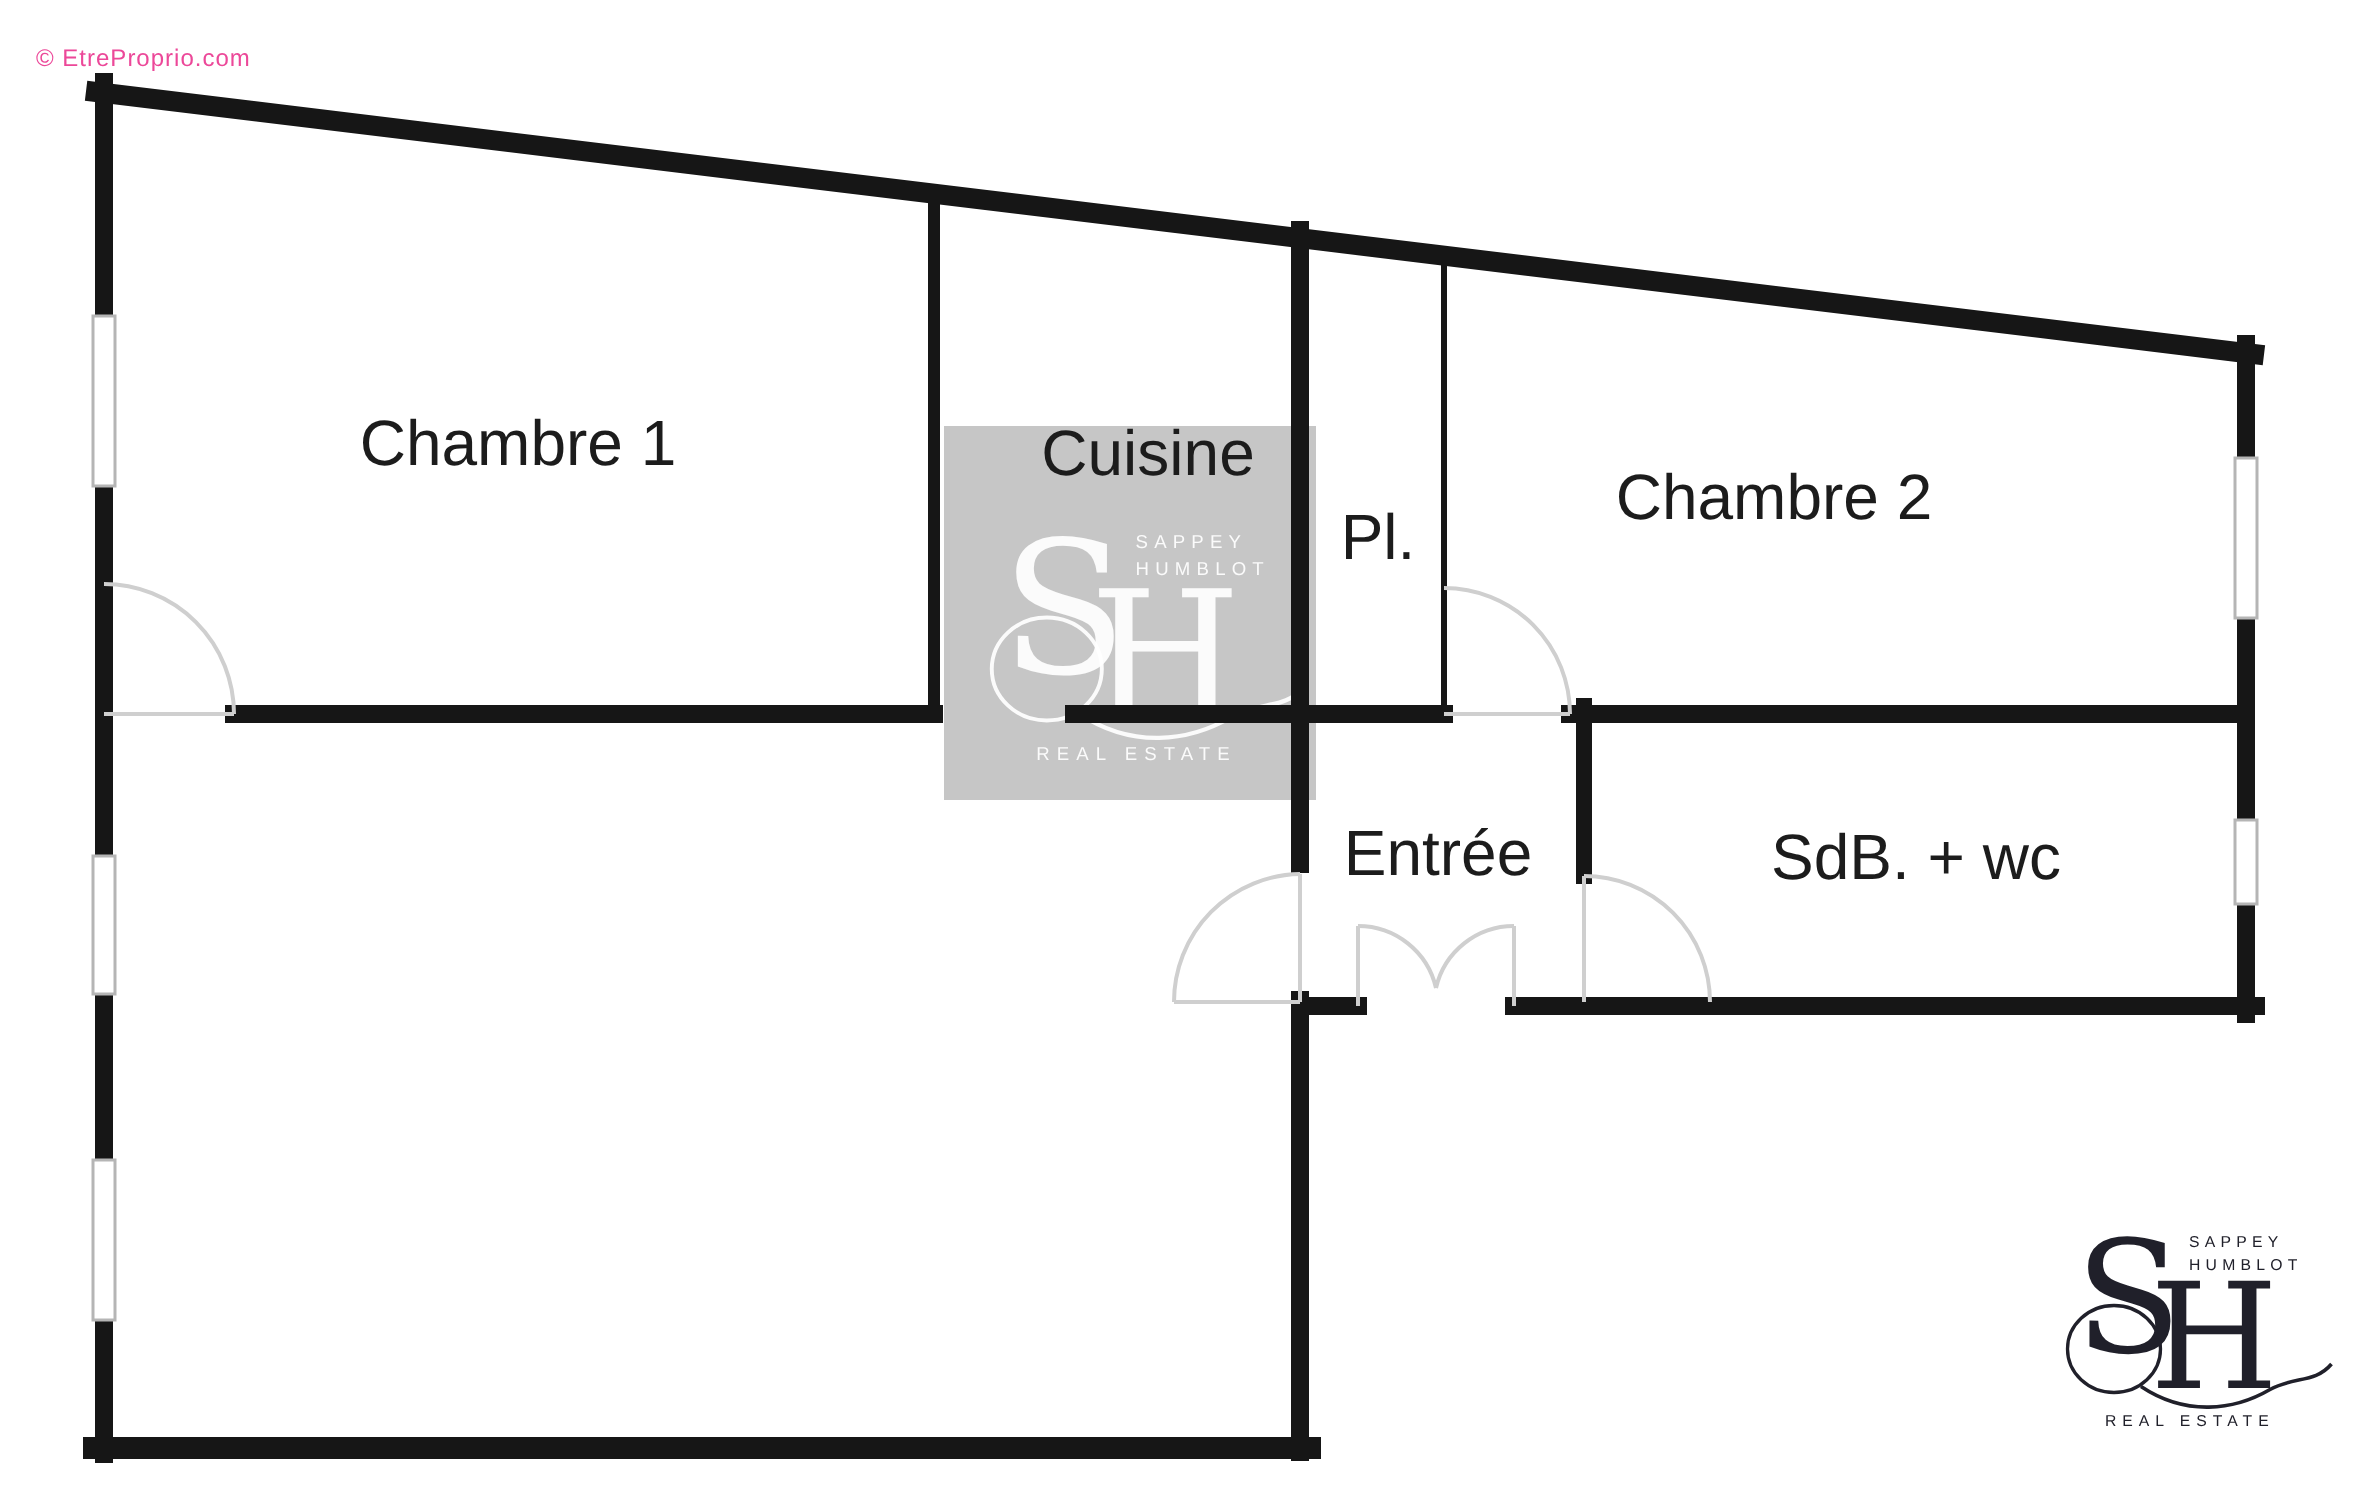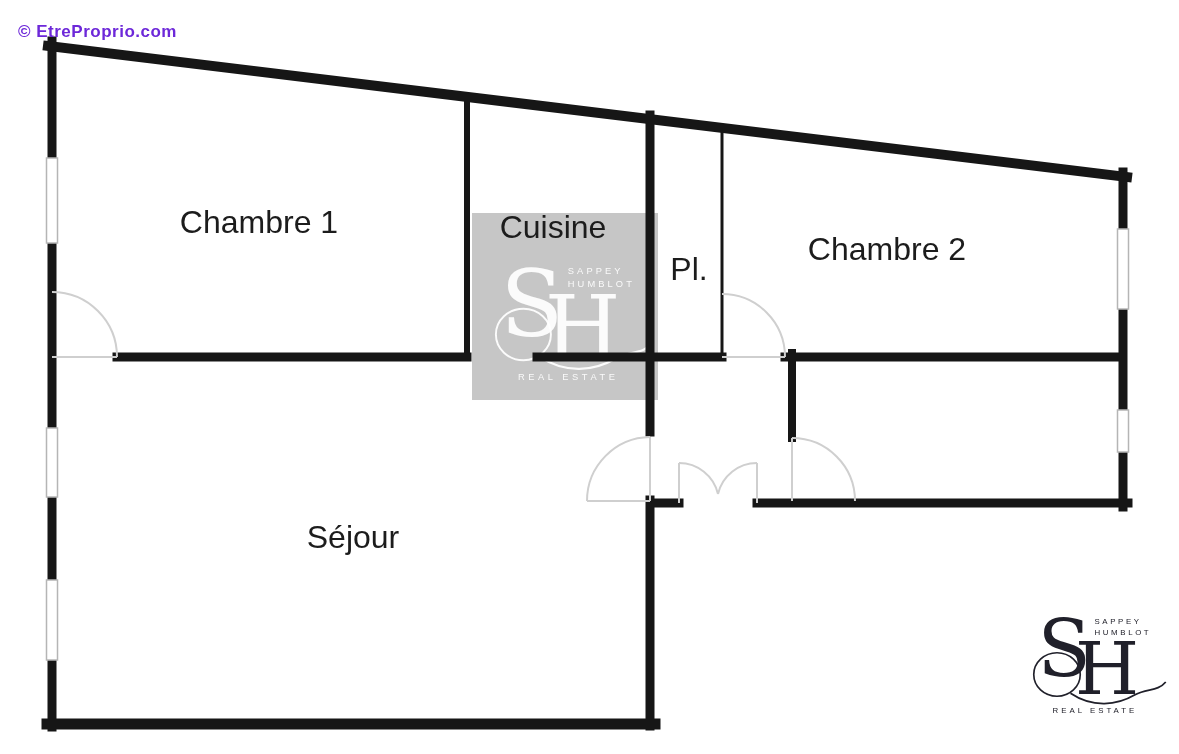--- a/index.html
+++ b/index.html
@@ -1,22 +1,22 @@
 <!DOCTYPE html>
 <html><head>
 <meta charset="utf-8">
 <style>
   html,body{margin:0;padding:0;background:#ffffff;}
   .stage{
     position:relative;width:1179px;height:754px;background:#ffffff;overflow:hidden;
     font-family:"Liberation Sans","DejaVu Sans",sans-serif;
   }
   .copyright{
-    position:absolute;left:18px;top:22px;font-size:17px;letter-spacing:.5px;
-    color:#6d28d9;font-weight:bold;user-select:none;z-index:5;
+    position:absolute;left:18px;top:22px;font-size:12px;letter-spacing:.5px;
+    color:#ec4899;font-weight:normal;user-select:none;z-index:5;
   }
   .wm-square{
     position:absolute;left:472px;top:213px;width:186px;height:187px;
     background:#c6c6c6;z-index:1;
   }
   .logo-white{position:absolute;left:477px;top:244px;width:178px;height:142px;color:rgba(255,255,255,.92);z-index:2;}
   .logo-dark{position:absolute;left:1018px;top:598px;width:150px;height:120px;color:#20202a;z-index:4;}
   .plan{position:absolute;left:0;top:0;z-index:3;}
   .room-label{
     position:absolute;transform:translate(-50%,-50%);white-space:nowrap;
@@ -99,22 +99,23 @@
         <path d="M757,463 A40 40 0 0 0 718,494"></path>
       </g>
       <g>
         <path d="M792,438 V501"></path>
         <path d="M792,438 A63 63 0 0 1 855,501"></path>
       </g>
     </g>
   </svg>
 
   <div class="room-label" style="left:259px;top:222px;">Chambre 1</div>
-  <div class="room-label" style="left:553px;top:227px;">Cuisine</div>
+  <div class="room-label" style="left:574px;top:227px;">Cuisine</div>
   <div class="room-label" style="left:689px;top:241px;margin-top:28px;">Pl.</div>
   <div class="room-label" style="left:887px;top:229px;margin-top:20px;">Chambre 2</div>
-  <div class="room-label" style="left:353px;top:537px;">Séjour</div>
+  <div class="room-label" style="left:719px;top:427px;">Entrée</div>
+  <div class="room-label" style="left:958px;top:429px;">SdB. + wc</div>
 
   <svg class="logo-dark" viewBox="0 0 200 160">
     <use href="#sh-logo"></use>
   </svg>
 
 </div>
 
 </body></html>

